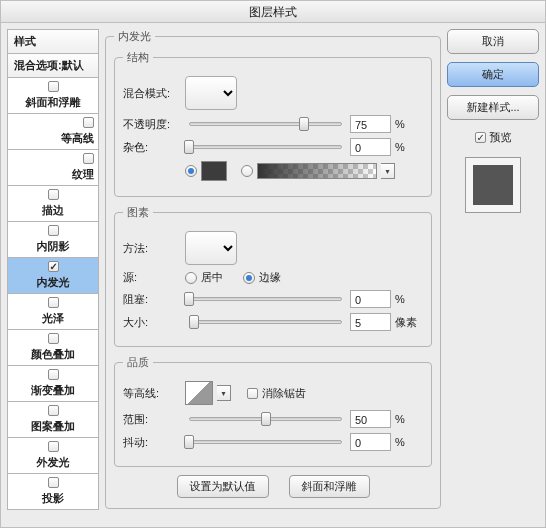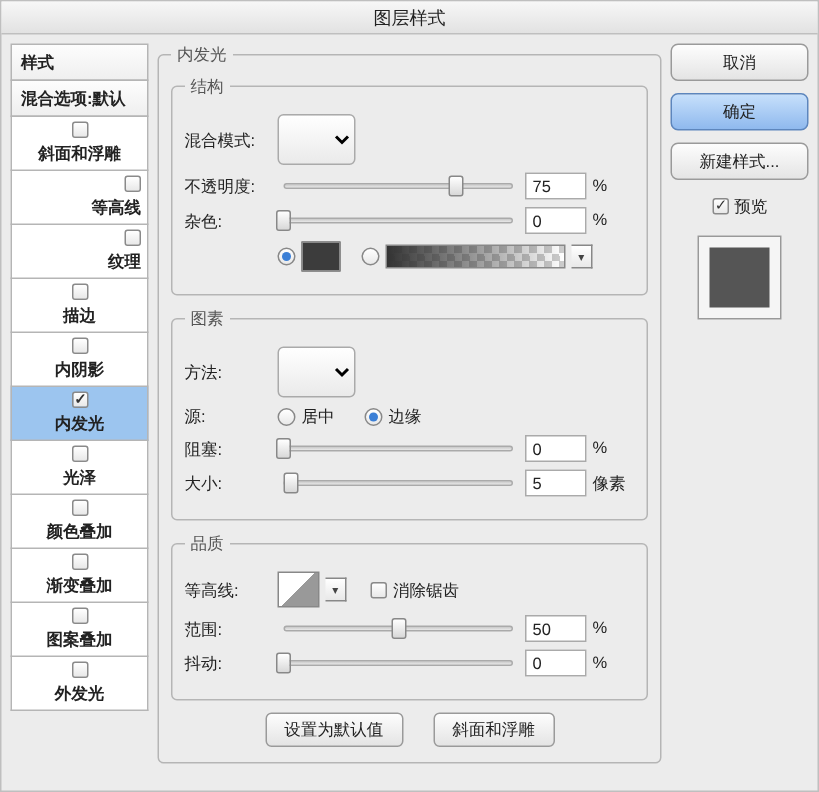--- a/index.html
+++ b/index.html
@@ -254,20 +254,24 @@
             <span>渐变叠加</span>
           </div>
           <div class="side-item">
             <span class="chk"></span>
             <span>图案叠加</span>
           </div>
           <div class="side-item">
             <span class="chk"></span>
             <span>外发光</span>
           </div>
+          <div class="side-item">
+            <span class="chk"></span>
+            <span>投影</span>
+          </div>
         </div>
     </div>
 
     <div class="main">
       <fieldset>
         <legend>内发光</legend>
 
         <fieldset>
           <legend>结构</legend>
 

